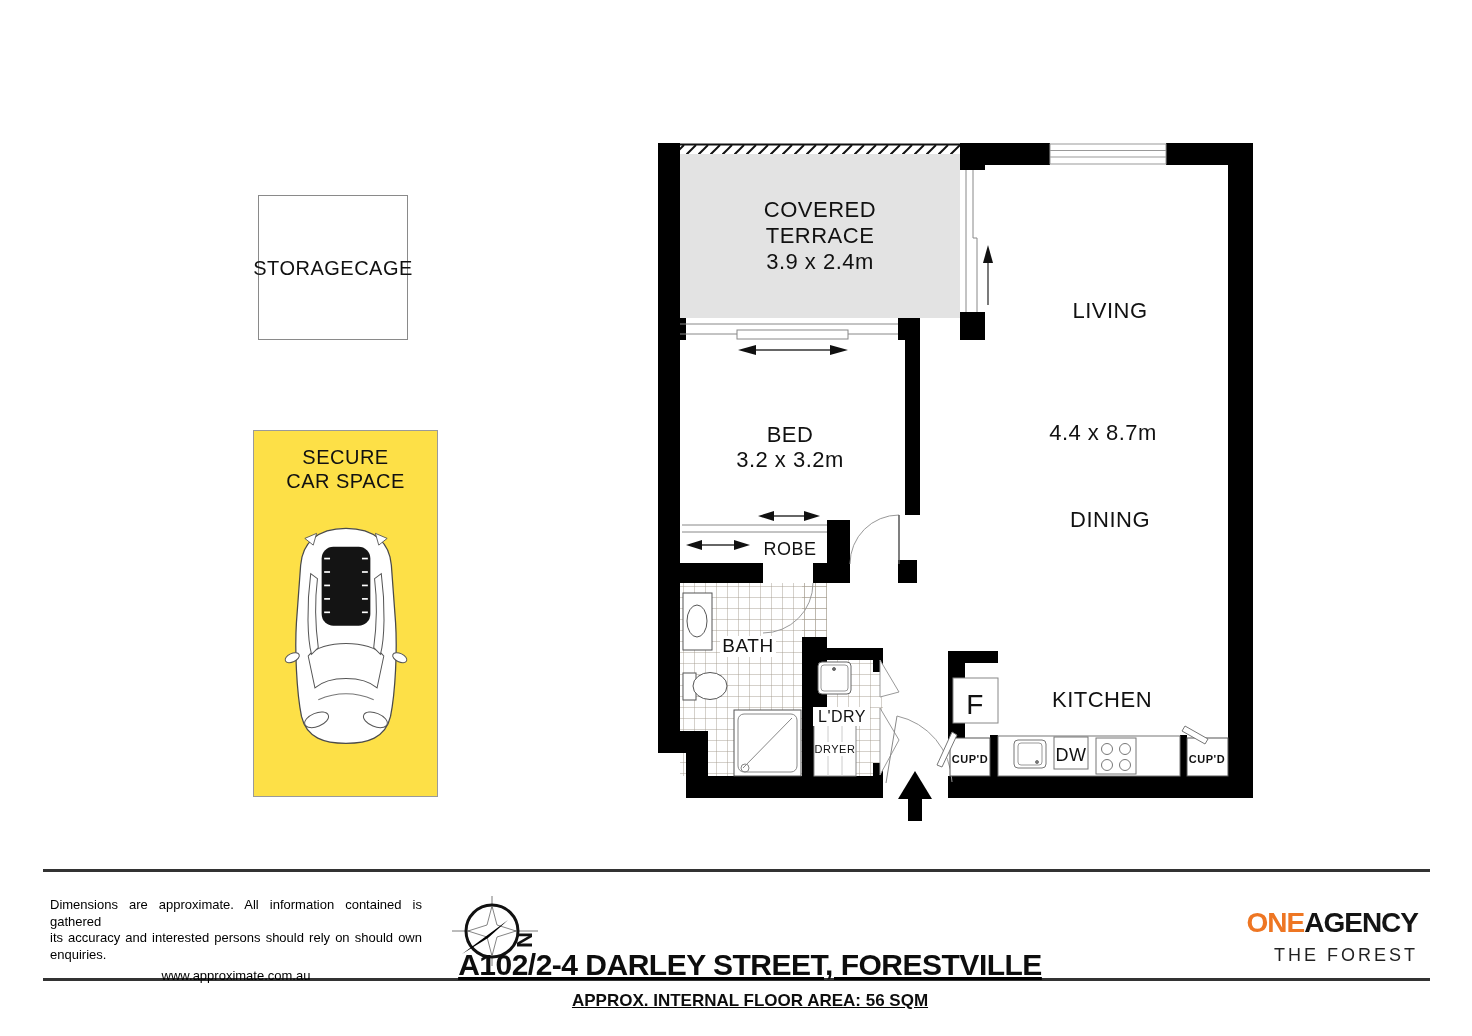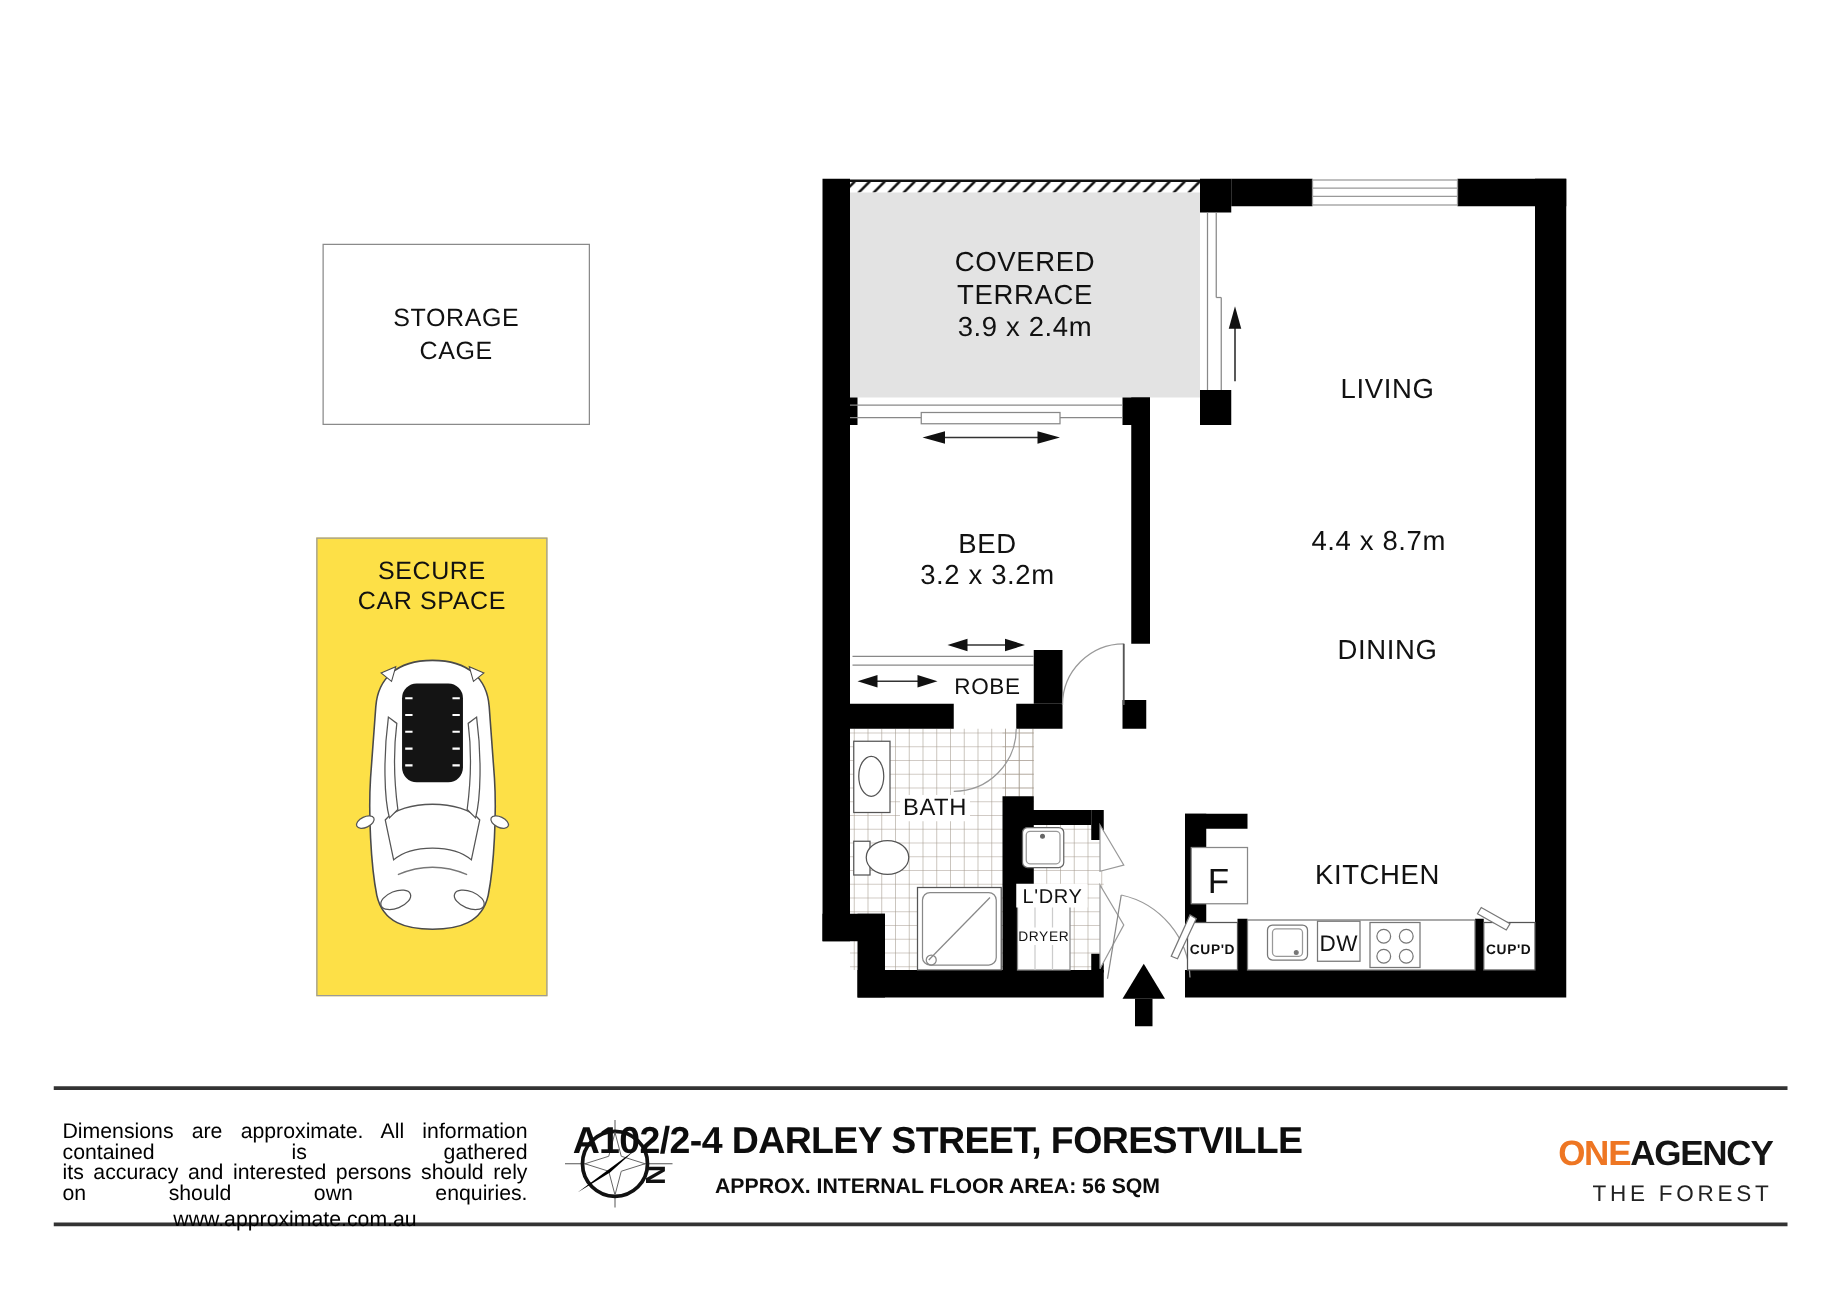--- a/index.html
+++ b/index.html
@@ -1,44 +1,44 @@
 <!DOCTYPE html>
 <html><head>
 <meta charset="utf-8">
 <style>
   * { margin:0; padding:0; box-sizing:border-box; }
   html,body { width:1472px; height:1036px; background:#ffffff; font-family:"Liberation Sans", sans-serif; overflow:hidden; }
   .abs { position:absolute; }
 
   
-  #storage-cage { left:258px; top:195px; width:214px; height:145px; border:1px solid #8a8a8a;
-    display:flex; flex-direction:column; align-items:center; justify-content:center; }
+  #storage-cage { left:258px; top:195px; width:150px; height:145px; border:1px solid #8a8a8a;
+    display:flex; align-items:center; justify-content:center; }
   #storage-cage div { font-size:20px; letter-spacing:.5px; color:#111; line-height:26px; }
 
   #car-space { left:253px; top:430px; width:185px; height:367px; background:#fde047; border:1px solid #9a9a9a;
     display:flex; flex-direction:column; align-items:center; }
   #car-space .cs-label { font-size:20px; letter-spacing:.5px; color:#111; line-height:24px; text-align:center; }
   #car-space .cs-label-wrap { padding-top:14px; }
   #car-space svg { margin-top:6px; }
 
   
   #floor-plan { left:650px; top:135px; width:610px; height:695px; }
   #floor-plan text { font-family:"Liberation Sans", sans-serif; fill:#111; }
 
   
   .rule { left:43px; width:1387px; height:3px; background:#333; }
   #rule-top { top:869px; } #rule-bottom { top:978px; }
 
-  #disclaimer { left:50px; top:897px; width:372px; color:#000; font-size:17px; line-height:16.5px; }
+  #disclaimer { left:50px; top:897px; width:372px; color:#000; font-size:13px; line-height:16.5px; }
   #disclaimer .dline { text-align:justify; text-align-last:justify; }
   #disclaimer .website { text-align:center; margin-top:5px; }
 
   #compass { left:450px; top:892px; }
 
-  #title-block { left:440px; top:896px; width:620px; text-align:center; }
+  #title-block { left:440px; top:948px; width:620px; text-align:center;text-decoration:underline; }
   #address-title { font-size:30px; font-weight:700; letter-spacing:-.5px; color:#0d0d0d; }
   #floor-area { font-size:17px; font-weight:700; margin-top:9px; color:#0d0d0d; }
 
   #logo { left:1150px; top:903px; width:268px; text-align:right; }
   #logo .row1 { font-size:28px; font-weight:700; letter-spacing:-1px; line-height:40px; }
   #logo .one { color:#EE7623; } #logo .agency { color:#141414; }
   #logo .tagline { font-size:18px; letter-spacing:3px; color:#222; margin-top:2px; }
 </style>
 </head>
 <body>

